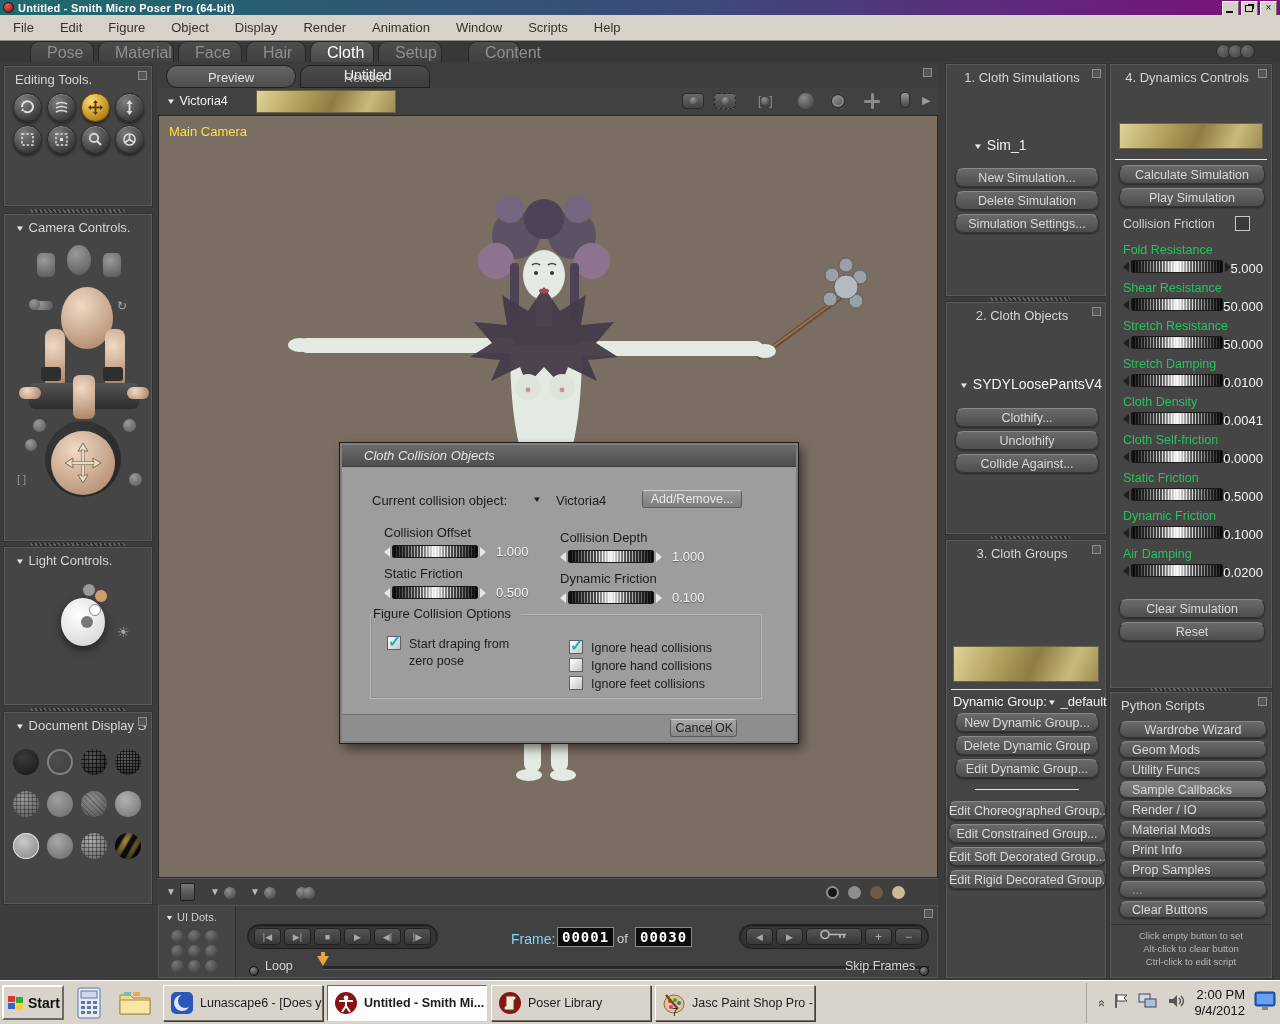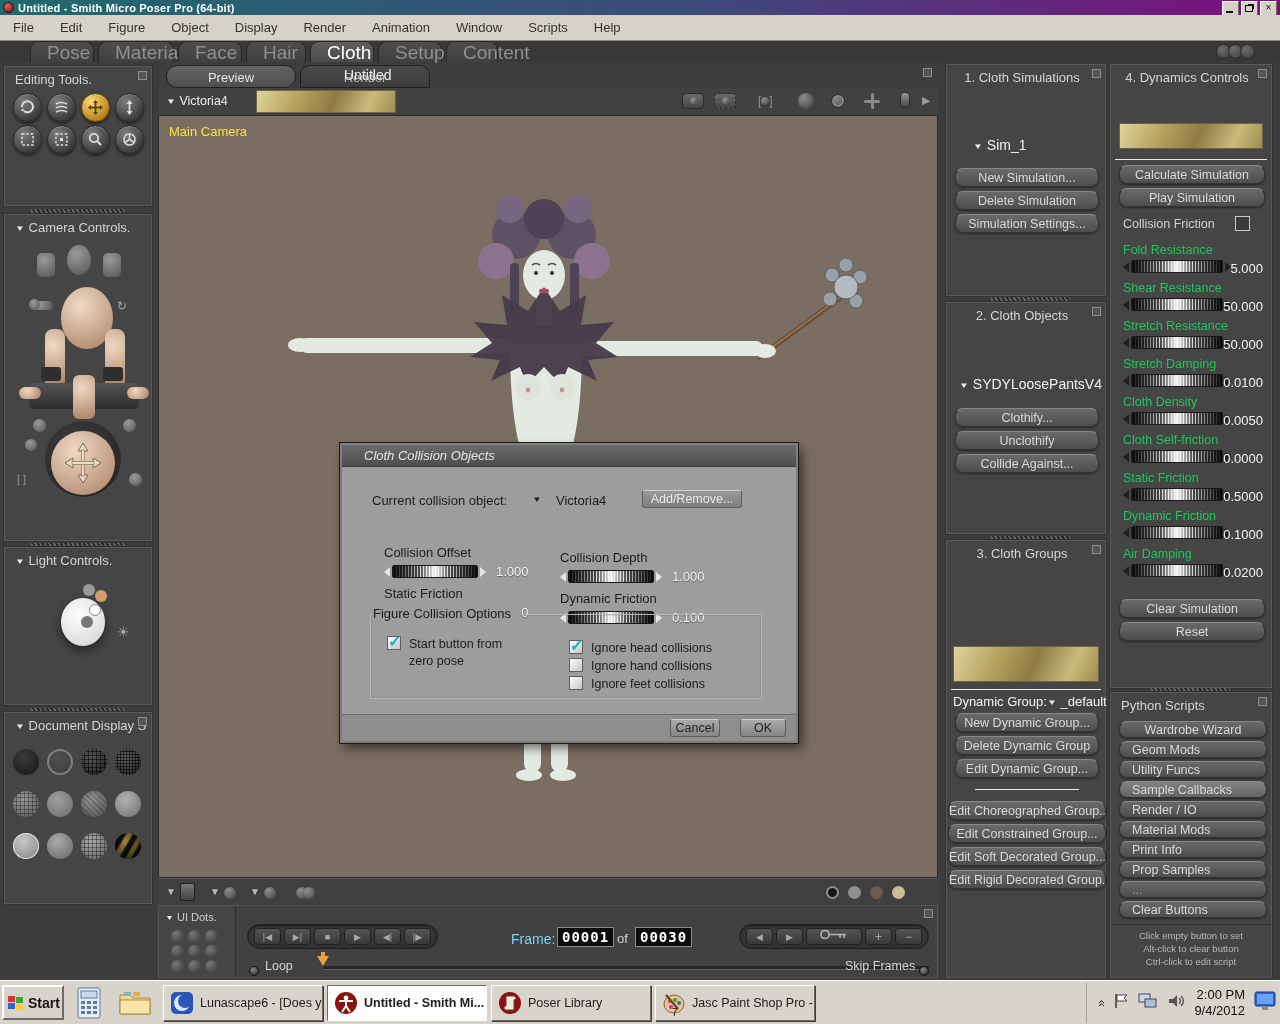--- a/index.html
+++ b/index.html
@@ -19,21 +19,21 @@
   .wbtn.min::after{content:"";position:absolute;left:3px;bottom:2px;width:7px;height:2px;background:#111;}
   .wbtn.res::after{content:"";position:absolute;left:3px;top:3px;width:6px;height:5px;border:1px solid #111;background:#d6d2ca;box-shadow:2px -2px 0 -1px #111;}
 
   
   .menubar{position:absolute;left:0;top:15px;width:1280px;height:25px;background:#d6d2ca;
     border-bottom:1px solid #8f8b83;display:flex;align-items:center;color:#35332f;font-size:13px;}
   .menubar .mitem{padding:0 13px;}
 
   
   .tabrow{position:absolute;left:0;top:41px;width:1280px;height:21px;background:#383838;}
-  .rtab{position:absolute;top:0;height:21px;line-height:21px;padding:0 16px;font-size:19px;color:#8f8f8f;
+  .rtab{position:absolute;top:0;height:21px;line-height:21px;padding:0 16px;font-size:16px;color:#8f8f8f;
     background:linear-gradient(#4d4d4d,#404040);border:1px solid #262626;border-bottom:none;border-radius:9px 9px 0 0;box-sizing:border-box;}
   .rtab.active{background:linear-gradient(#5f5f5f,#4a4a4a);color:#fff;}
   .logo-dots{position:absolute;right:18px;top:3px;width:46px;height:15px;}
   .logo-dots i{position:absolute;width:15px;height:15px;border-radius:50%;background:radial-gradient(circle at 35% 30%,#6e6e6e,#3c3c3c);border:1px solid #2a2a2a;box-sizing:border-box;}
 
   
   .panel{position:absolute;background:#454545;border:1px solid #5a5a5a;outline:1px solid #333;box-sizing:border-box;}
   .ptitle{color:#d4d4d4;font-size:13px;padding:5px 8px 3px 10px;white-space:nowrap;}
   .ptitle.center{text-align:center;padding-left:0;}
   .cornerbox{position:absolute;right:4px;top:4px;width:7px;height:7px;border:1px solid #8d8d8d;background:#555;}
@@ -114,21 +114,21 @@
   
   .selrow{position:absolute;color:#f2f2f2;font-size:14px;white-space:nowrap;}
 
   
   .dialog{position:absolute;left:340px;top:443px;width:458px;height:300px;background:#9d9d9d;
     border:2px solid #7e7e7e;outline:1px solid #1c1c1c;box-shadow:4px 5px 10px rgba(0,0,0,.55);box-sizing:border-box;}
   .dlg-title{height:21px;background:linear-gradient(#6c6c6c,#4d4d4d);color:#e4e4e4;font-size:13px;line-height:21px;padding-left:22px;border-bottom:1px solid #3a3a3a;font-style:italic;}
   .dlg-label{color:#1c1c1c;font-size:13px;white-space:nowrap;}
   .dlg-btn{position:absolute;height:18px;background:linear-gradient(#a9a9a9,#868686);border:1px solid #5c5c5c;border-top-color:#cfcfcf;
     border-radius:3px;color:#222;font-size:12.5px;text-align:center;line-height:17px;box-sizing:border-box;font-family:"Liberation Sans",sans-serif;}
-  .dslider{position:absolute;width:180px;margin-top:20px;}
+  .dslider{position:absolute;width:180px;}
   .dslider .wheel{width:86px;}
   .dslider .dval{color:#f4f4f4;font-size:13px;margin-left:8px;text-shadow:0 1px 1px rgba(0,0,0,.4);}
   .dlg .arrL{border-right-color:#e6e6e6;} .dlg .arrR{border-left-color:#e6e6e6;}
   .groupbox{position:absolute;left:28px;top:169px;width:390px;height:83px;border:1px solid #b6b6b6;box-shadow:inset 0 0 0 1px rgba(0,0,0,.07);}
   .opt-title{position:absolute;left:2px;top:-9px;background:#9d9d9d;padding-right:10px;color:#1c1c1c;font-size:13px;}
   .cb{position:absolute;display:flex;gap:8px;}
   .cbbox{width:14px;height:14px;flex:0 0 14px;background:linear-gradient(135deg,#ffffff,#c4c4c4);border:1px solid #5f5f5f;box-sizing:border-box;position:relative;}
   .cbbox.checked::after{content:"✓";position:absolute;left:0px;top:-5px;color:#18b2c6;font-size:16px;font-weight:bold;}
   .cblabel{color:#1c1c1c;font-size:12.5px;line-height:1.35;}
   .dlg-footer{position:absolute;left:0;bottom:0;width:100%;height:26px;background:#8e8e8e;border-top:1px solid #6e6e6e;}
@@ -193,21 +193,21 @@
     <span class="mitem">Help</span>
   </div>
 
   <div class="tabrow">
     <span class="rtab" style="left:30px;width:64px;text-align:center">Pose</span>
     <span class="rtab" style="left:98px;width:76px;text-align:center">Material</span>
     <span class="rtab" style="left:178px;width:64px;text-align:center">Face</span>
     <span class="rtab" style="left:246px;width:60px;text-align:center">Hair</span>
     <span class="rtab active" style="left:310px;width:64px;text-align:center">Cloth</span>
     <span class="rtab" style="left:378px;width:64px;text-align:center">Setup</span>
-    <span class="rtab" style="left:446px;width:52px;text-align:center">Content</span>
+    <span class="rtab" style="left:468px;width:52px;text-align:center">Content</span>
     <span class="logo-dots">
         <i style="left:0"></i>
         <i style="left:12px"></i>
         <i style="left:24px"></i>
       </span>
   </div>
 
   <div class="panel" style="left:4px;top:66px;width:148px;height:140px">
     <div class="ptitle">Editing Tools.</div>
     <span class="cornerbox"></span>
@@ -497,21 +497,21 @@
         </div>
       <span class="pval">0.0100</span>
     </div>
     <div class="pslider" style="top:330px">
       <div class="plabel">Cloth Density</div>
       <div class="wheelrow">
           <span class="arrL"></span>
           <div class="wheel pwheel" style="width:92px"></div>
           <span class="arrR"></span>
         </div>
-      <span class="pval">0.0050</span>
+      <span class="pval">0.0041</span>
     </div>
     <div class="pslider" style="top:368px">
       <div class="plabel">Cloth Self-friction</div>
       <div class="wheelrow">
           <span class="arrL"></span>
           <div class="wheel pwheel" style="width:92px"></div>
           <span class="arrR"></span>
         </div>
       <span class="pval">0.0000</span>
     </div>
@@ -659,39 +659,39 @@
           <div class="wheel" style="width:86px"></div>
           <span class="arrR"></span>
           <span class="dval">0.100</span>
         </div>
     </div>
 
     <div class="groupbox">
       <span class="opt-title">Figure Collision Options</span>
       <div class="cb" style="left:16px;top:21px;width:160px">
         <span class="cbbox checked"></span>
-        <span class="cblabel" style="width:110px">Start button from zero pose</span>
+        <span class="cblabel" style="width:110px">Start draping from zero pose</span>
       </div>
       <div class="cb" style="left:198px;top:25px">
         <span class="cbbox checked"></span>
         <span class="cblabel">Ignore head collisions</span>
       </div>
       <div class="cb" style="left:198px;top:43px">
         <span class="cbbox"></span>
         <span class="cblabel">Ignore hand collisions</span>
       </div>
       <div class="cb" style="left:198px;top:61px">
         <span class="cbbox"></span>
         <span class="cblabel">Ignore feet collisions</span>
       </div>
     </div>
 
     <div class="dlg-footer">
       <span class="dlg-btn" style="left:328px;top:4px;width:50px">Cancel</span>
-      <span class="dlg-btn" style="left:398px;top:4px;width:46px">OK</span>
+      <span class="dlg-btn" style="left:369px;top:4px;width:26px">OK</span>
     </div>
   </div>
 
   <div class="taskbar">
     <div class="startbtn">
       <span class="winflag">
         <i style="left:0;top:0;background:#d33"></i>
           <i style="left:8px;top:1px;background:#3a3"></i>
         <i style="left:0;top:7px;background:#36c"></i>
           <i style="left:8px;top:8px;background:#fc3"></i>

